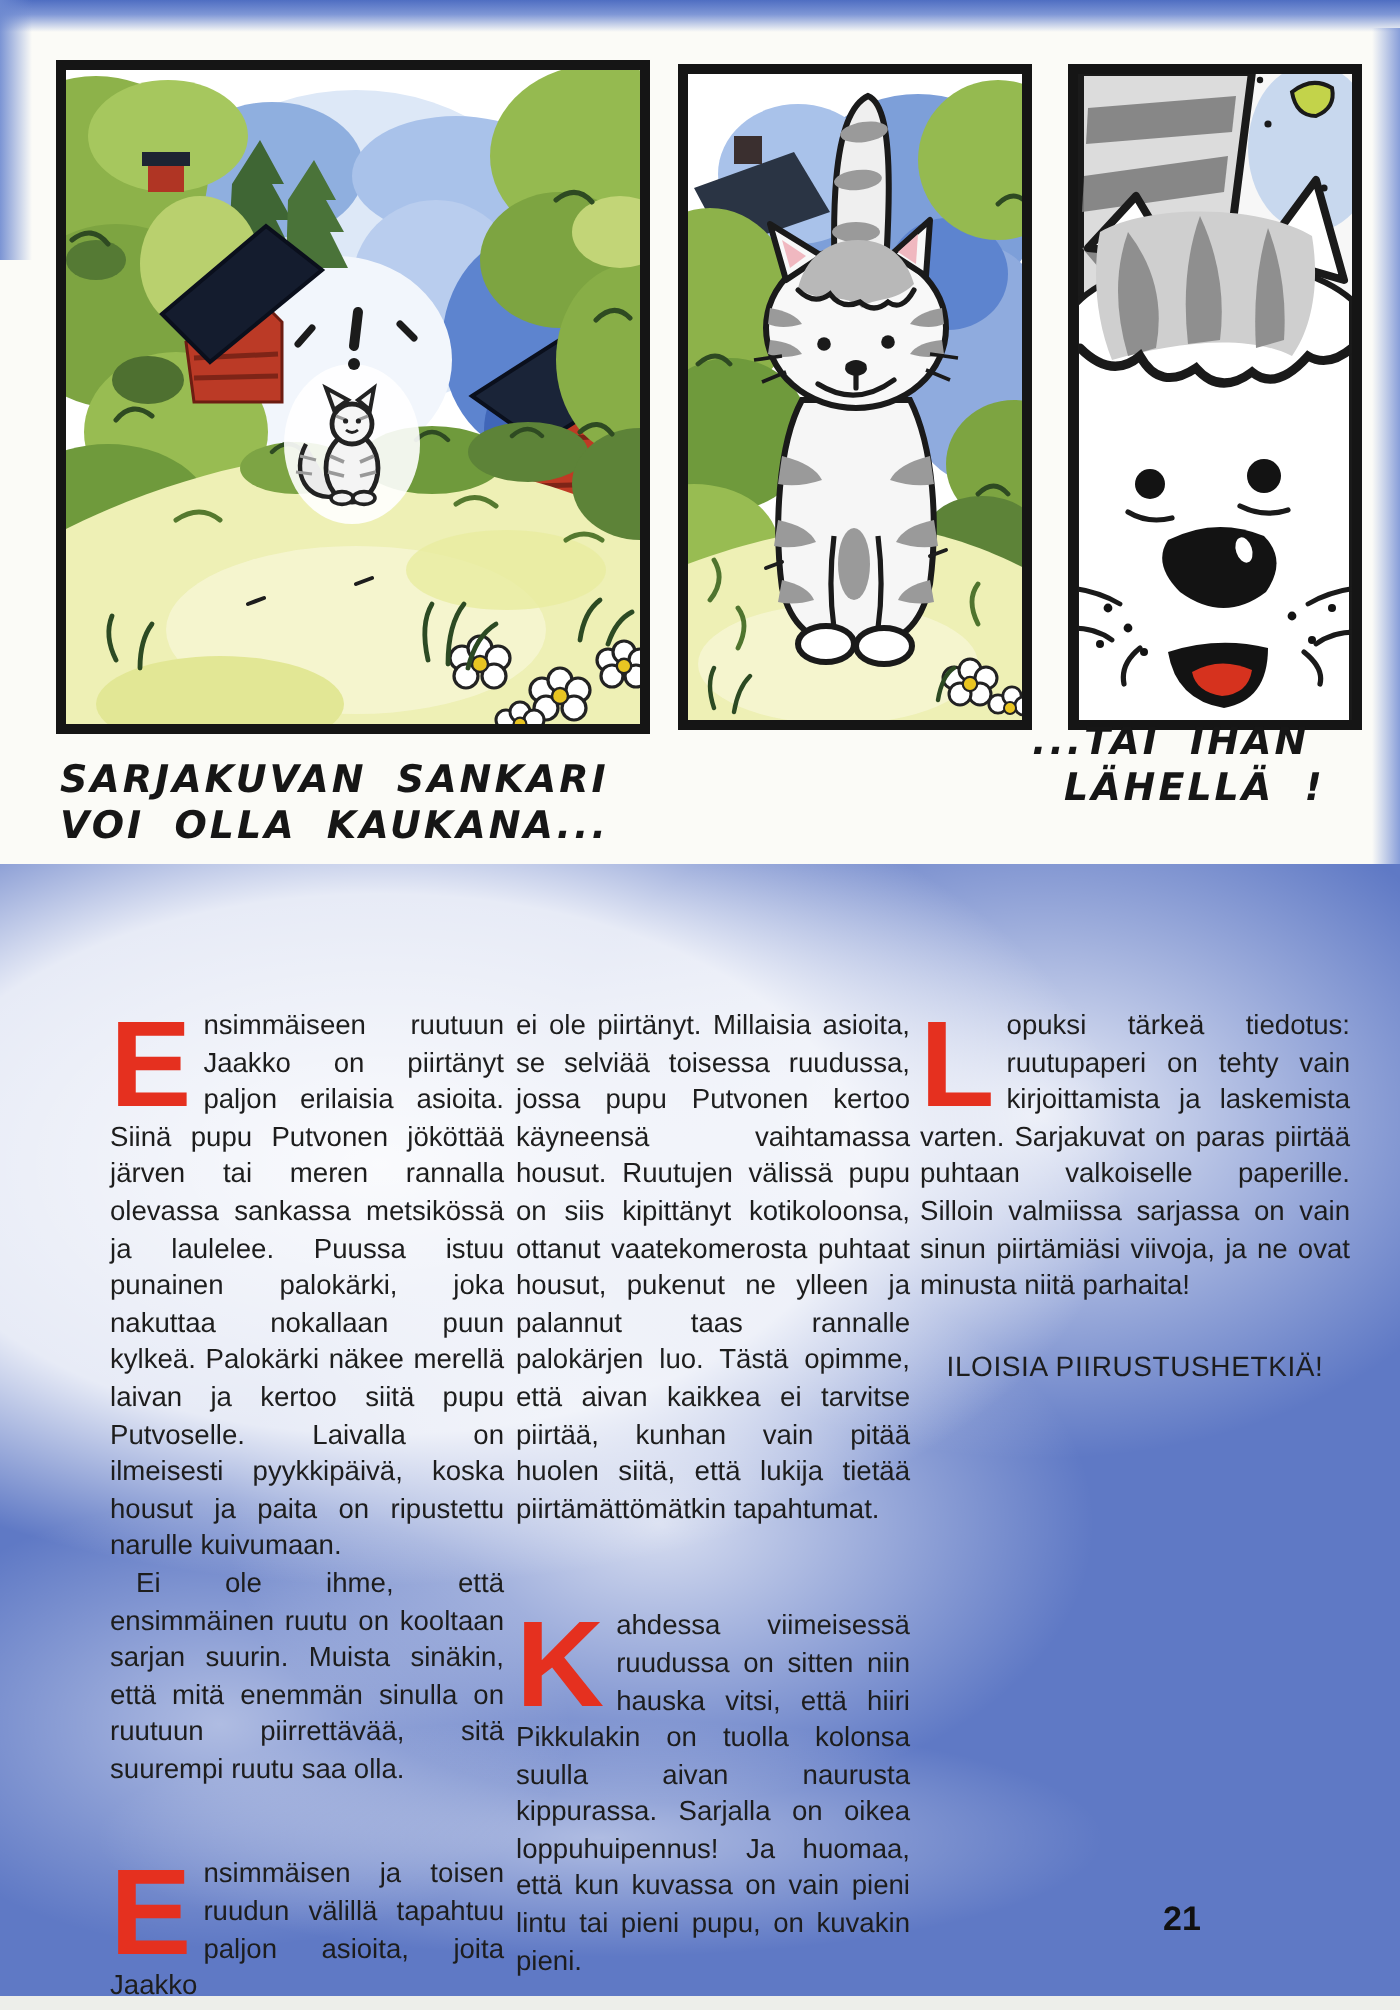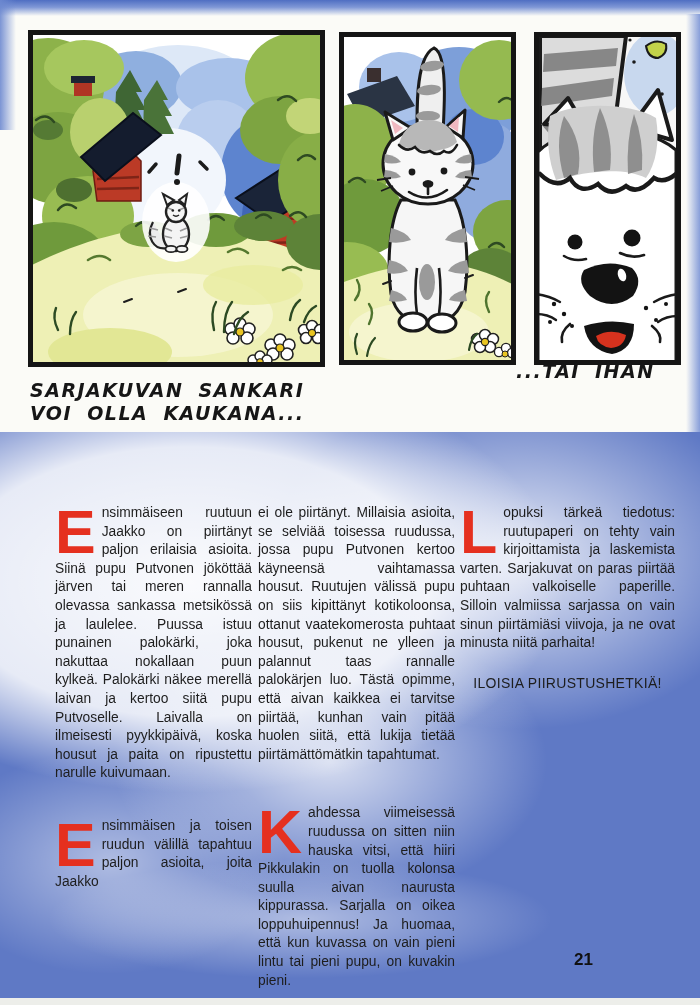--- a/index.html
+++ b/index.html
@@ -34,21 +34,21 @@
   .col{position:absolute;top:72px;color:#1d1d1d;font-size:13.8px;line-height:18.6px;
        text-align:justify;}
   .col p{margin:0;}
   .col .gap1{margin-top:34px;}
   .col .gap2{margin-top:40px;}
   .indent{text-indent:13px;}
   .dropcap{float:left;font-family:"Liberation Sans",sans-serif;font-weight:700;
     font-size:61px;line-height:50px;color:#e5301f;margin:3px 8px 0 0;letter-spacing:-2px;}
   .signoff{margin-top:20px !important;font-size:14px;line-height:21px;letter-spacing:.3px;
     text-align:center;}
-  .page-number{position:absolute;left:574px;top:950px;width:34px;text-align:left;
+  .page-number{position:absolute;left:574px;top:950px;width:34px;text-align:center;
     font-weight:700;font-size:17px;color:#111;}
 </style>
 </head>
 <body>
 
 <div class="page">
 
   <div class="edge-top"></div>
   <div class="edge-left"></div>
   <div class="edge-right"></div>
@@ -359,26 +359,28 @@
       <rect x="2.5" y="2.5" width="142" height="328" fill="none" stroke="#151515" stroke-width="5"></rect>
     </svg>
   </div>
 
   <div class="caption" style="left:30px;top:379px;font-style:italic;">
     <span>SARJAKUVAN SANKARI</span>
     <span class="l2">VOI OLLA KAUKANA...</span>
   </div>
   <div class="caption" style="left:516px;top:360px;">
     <span>...TAI IHAN</span>
+    <span class="l2" style="padding-left:16px;">LÄHELLÄ !</span>
   </div>
 
   <div class="blue-section">
 
     <div class="col" style="left:55px;width:197px;">
       <p><span class="dropcap">E</span><span>nsimmäiseen ruutuun Jaakko on piirtänyt paljon erilaisia asioita. Siinä pupu Putvonen jököttää järven tai meren rannalla olevassa sankassa metsikössä ja laulelee. Puussa istuu punainen palokärki, joka nakuttaa nokallaan puun kylkeä. Palokärki näkee merellä laivan ja kertoo siitä pupu Putvoselle. Laivalla on ilmeisesti pyykkipäivä, koska housut ja paita on ripustettu narulle kuivumaan.</span></p>
+      <p class="indent">Ei ole ihme, että ensimmäinen ruutu on kooltaan sarjan suurin. Muista sinäkin, että mitä enemmän sinulla on ruutuun piirrettävää, sitä suurempi ruutu saa olla.</p>
       <p class="gap1"><span class="dropcap">E</span><span>nsimmäisen ja toisen ruudun välillä tapahtuu paljon asioita, joita Jaakko</span></p>
     </div>
 
     <div class="col" style="left:258px;width:197px;">
       <p>ei ole piirtänyt. Millaisia asioita, se selviää toisessa ruudussa, jossa pupu Putvonen kertoo käyneensä vaihtamassa housut. Ruutujen välissä pupu on siis kipittänyt kotikoloonsa, ottanut vaatekomerosta puhtaat housut, pukenut ne ylleen ja palannut taas rannalle palokärjen luo. Tästä opimme, että aivan kaikkea ei tarvitse piirtää, kunhan vain pitää huolen siitä, että lukija tietää piirtämättömätkin tapahtumat.</p>
       <p class="gap2"><span class="dropcap">K</span><span>ahdessa viimeisessä ruudussa on sitten niin hauska vitsi, että hiiri Pikkulakin on tuolla kolonsa suulla aivan naurusta kippurassa. Sarjalla on oikea loppuhuipennus! Ja huomaa, että kun kuvassa on vain pieni lintu tai pieni pupu, on kuvakin pieni.</span></p>
     </div>
 
     <div class="col" style="left:460px;width:215px;">
       <p><span class="dropcap">L</span><span>opuksi tärkeä tiedotus: ruutupaperi on tehty vain kirjoittamista ja laskemista varten. Sarjakuvat on paras piirtää puhtaan valkoiselle paperille. Silloin valmiissa sarjassa on vain sinun piirtämiäsi viivoja, ja ne ovat minusta niitä parhaita!</span></p>

